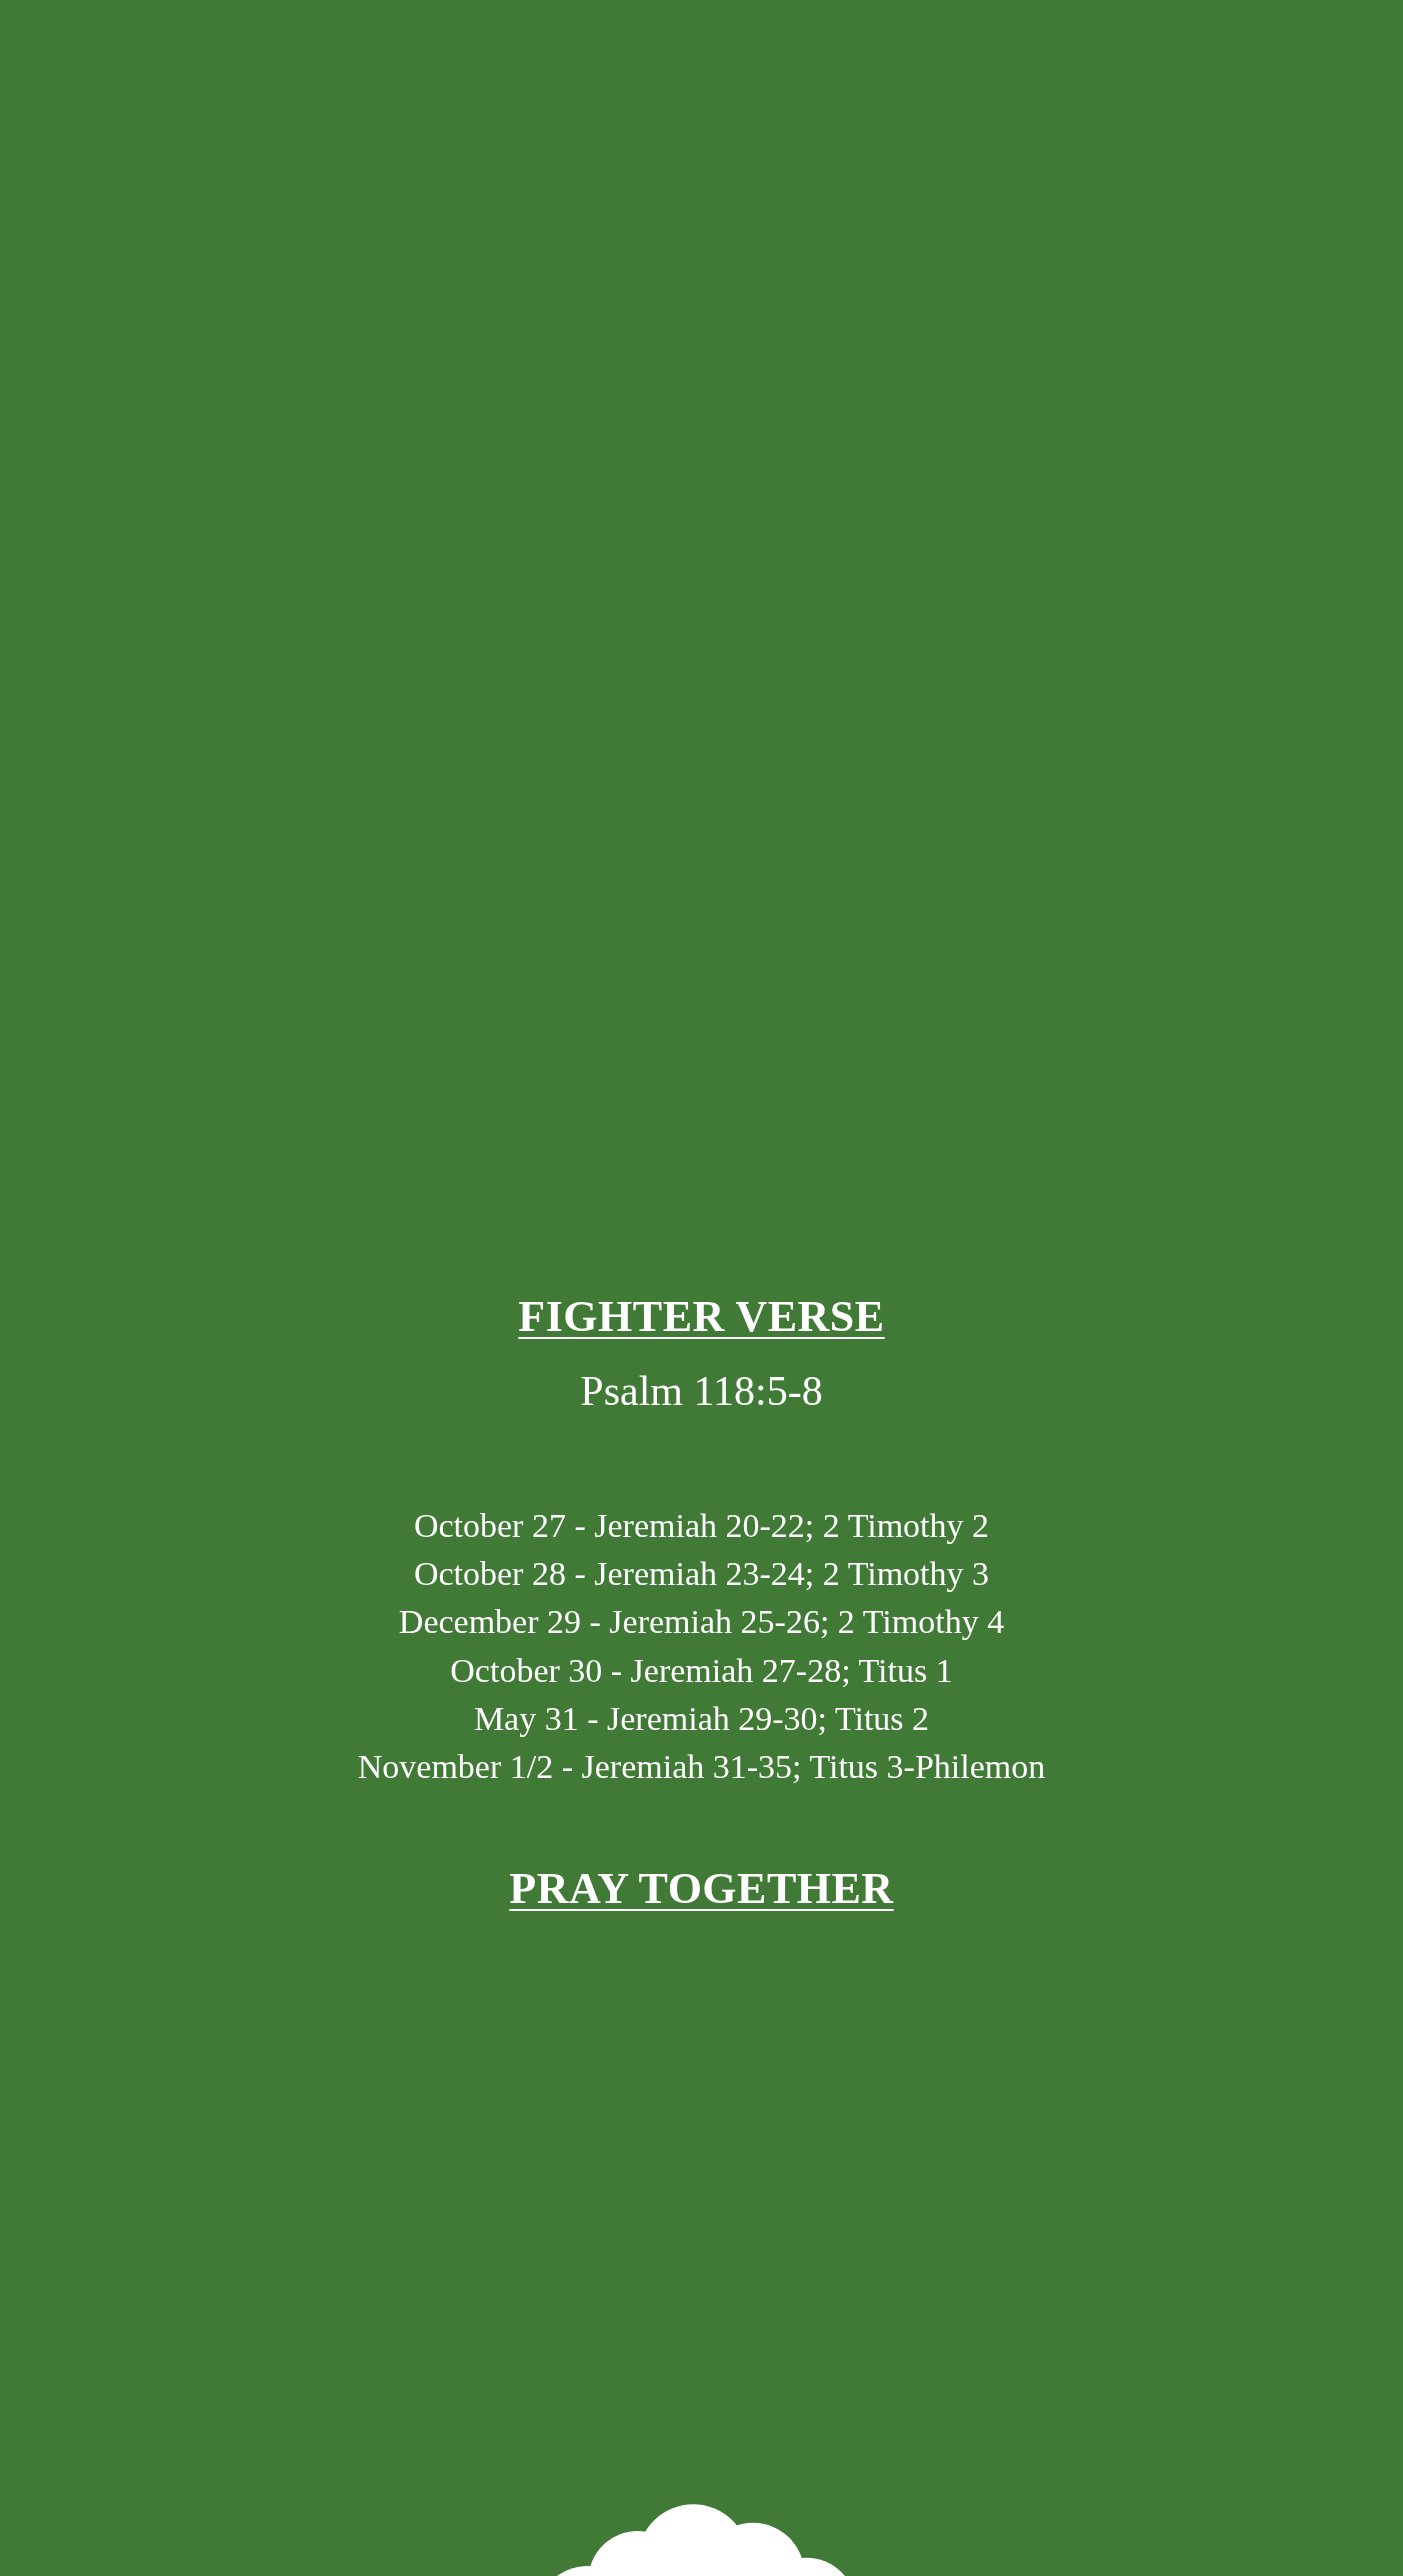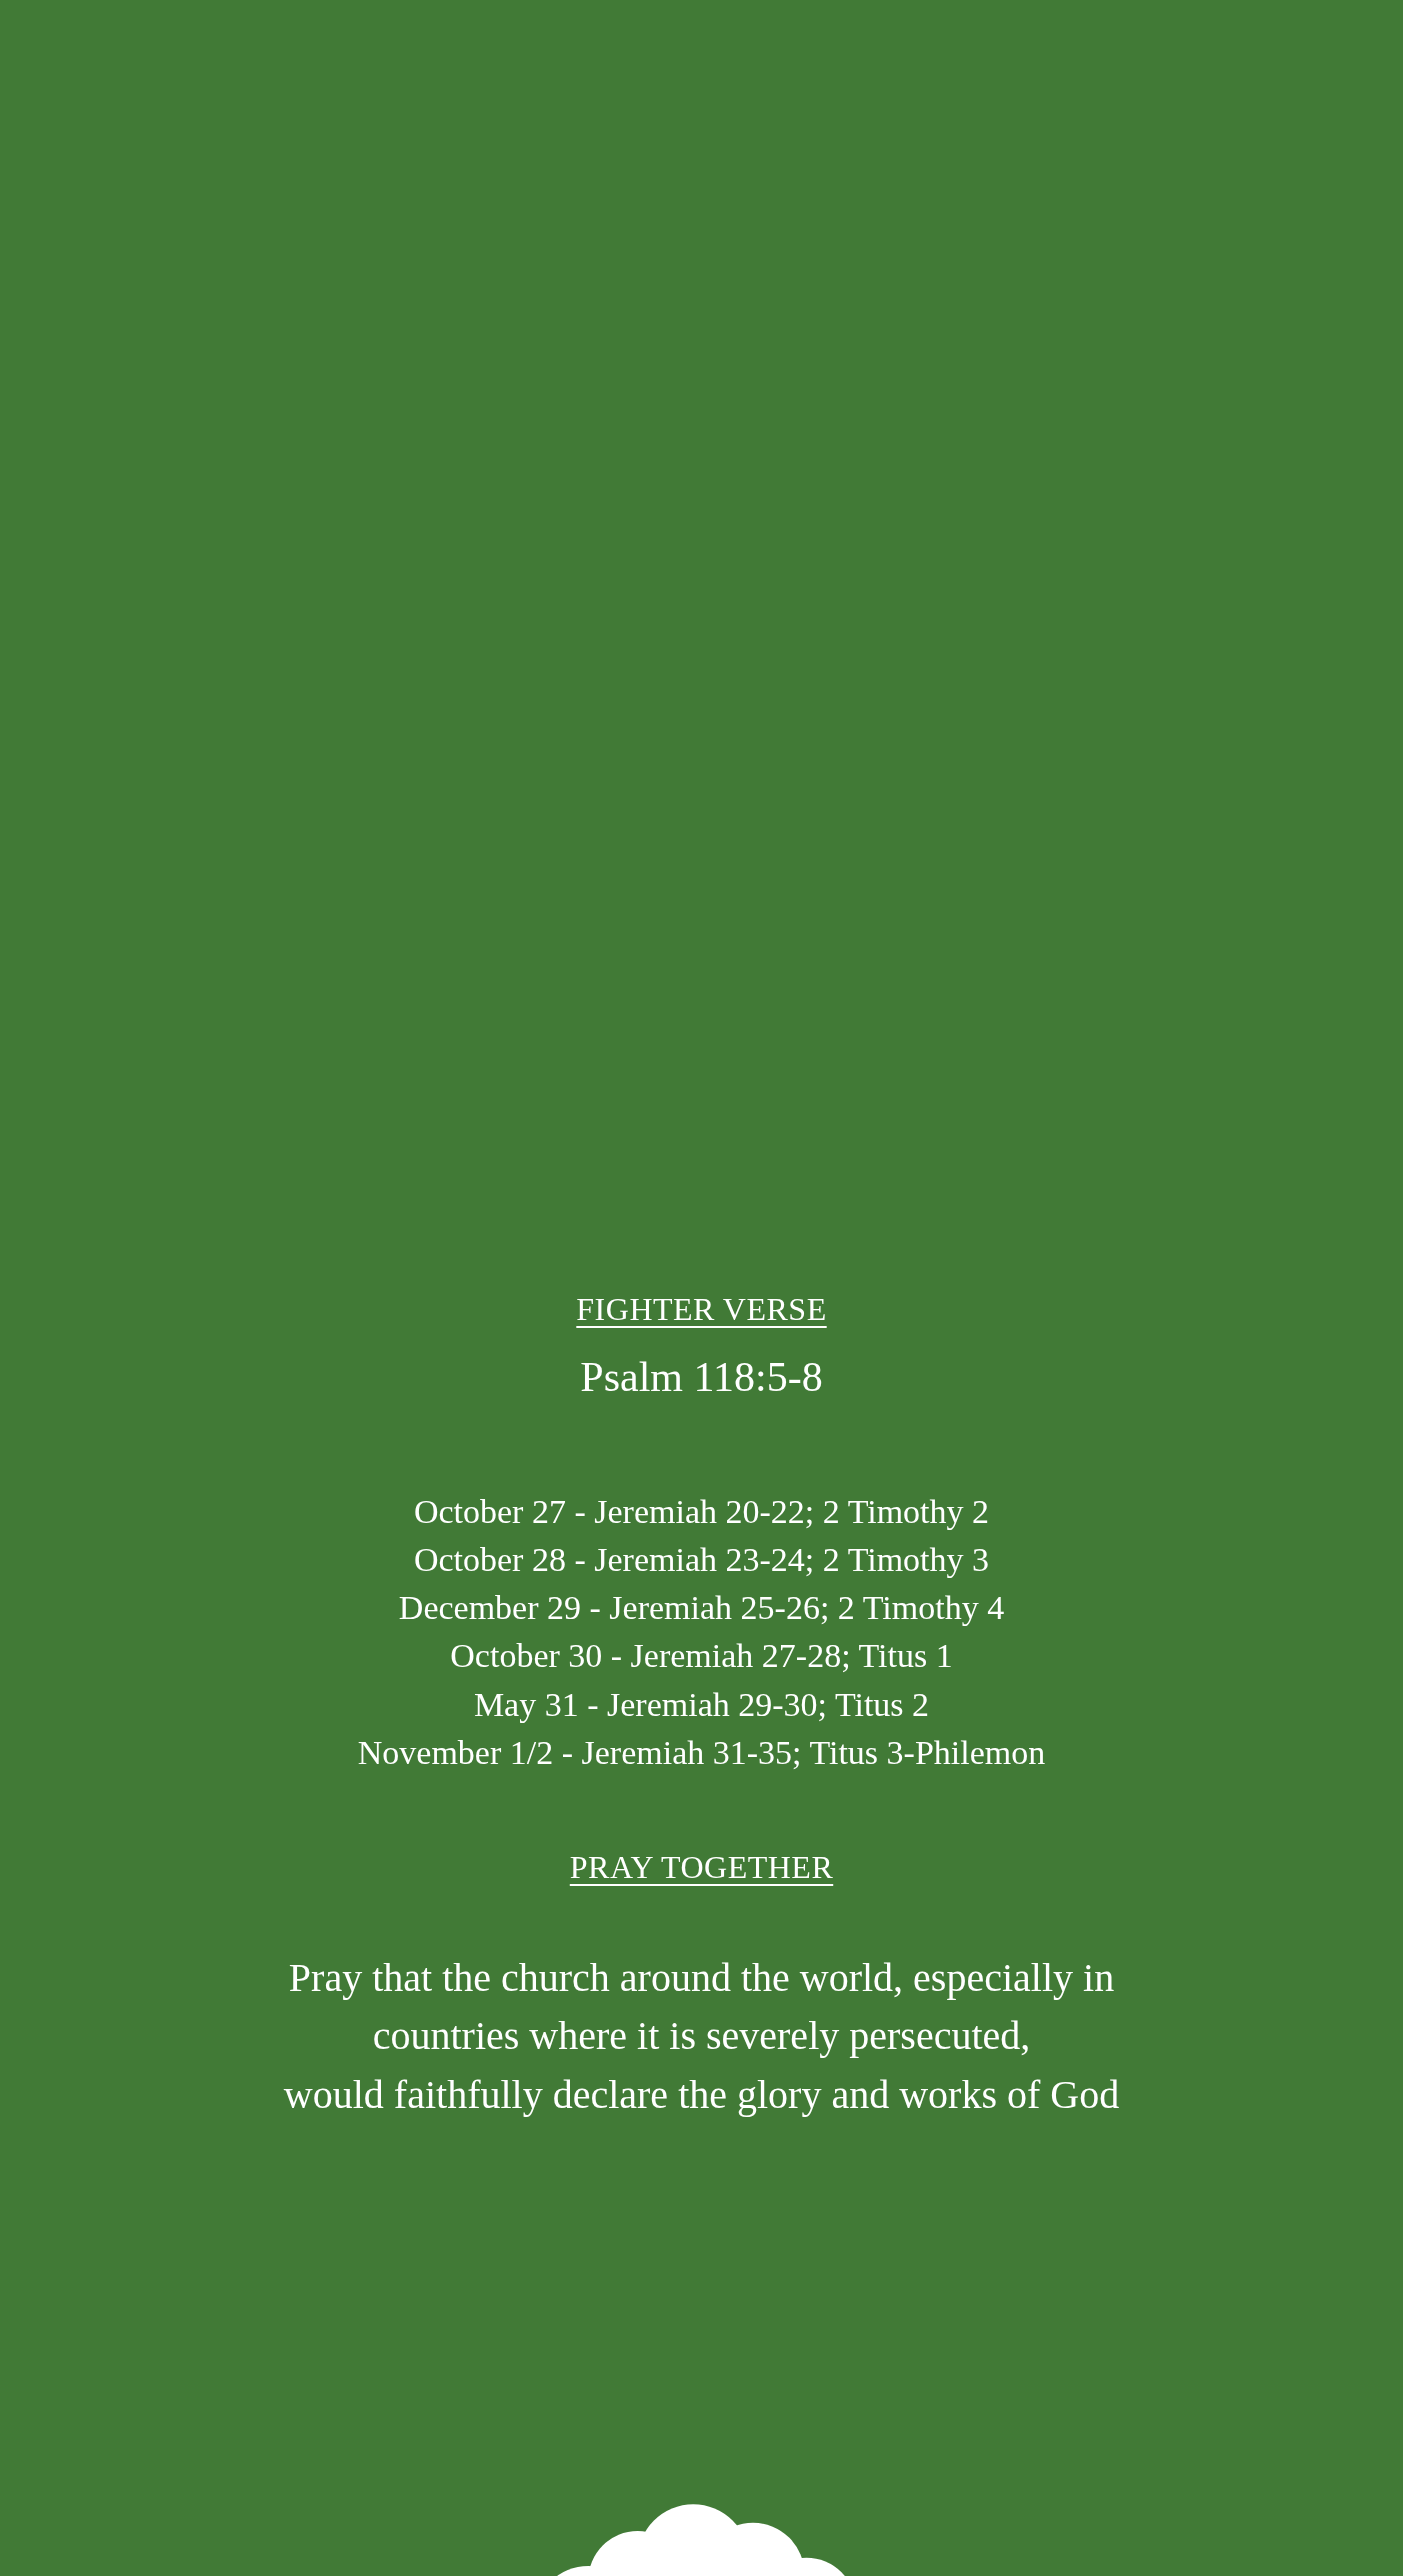--- a/index.html
+++ b/index.html
@@ -27,28 +27,28 @@
     width: 1403px;
     position: absolute;
     top: 1291px;
     left: 0;
     text-align: center;
   }
   .section {
     text-align: center;
   }
   .section-heading {
-    font-size: 32px;
+    font-size: 44px;
     letter-spacing: 0.5px;
     text-decoration: underline;
     text-underline-offset: 6.2px;
     text-decoration-thickness: 2.1px;
     line-height: 1.18;
     margin: 0;
-    font-weight: normal;
+    font-weight: bold;
   }
   .section-sub {
     font-size: 42px;
     line-height: 1.3;
     margin: 21px 0 0 0;
   }
   .list {
     margin: 11.3px 0 0 0;
     padding: 0;
     list-style: none;
@@ -109,25 +109,20 @@
     </div>
 
     <div class="gap-lg"></div>
 
     <div class="section">
       <div class="section-heading">PRAY TOGETHER</div>
     </div>
 
     <div class="gap-md"></div>
 
-    <div class="prayer">
-      <p>Pray that the church around the world, especially in</p>
-      <p>countries where it is severely persecuted,</p>
-      <p>would faithfully declare the glory and works of God</p>
-    </div>
 
   </div>
 
   <div class="tree-wrap">
     <svg width="577" height="453" viewBox="0 0 560 440" aria-hidden="true">
       <g fill="#FFFFFF">
 
         <circle cx="170" cy="120" r="52"></circle>
         <circle cx="218" cy="82" r="48"></circle>
         <circle cx="272" cy="62" r="54"></circle>

